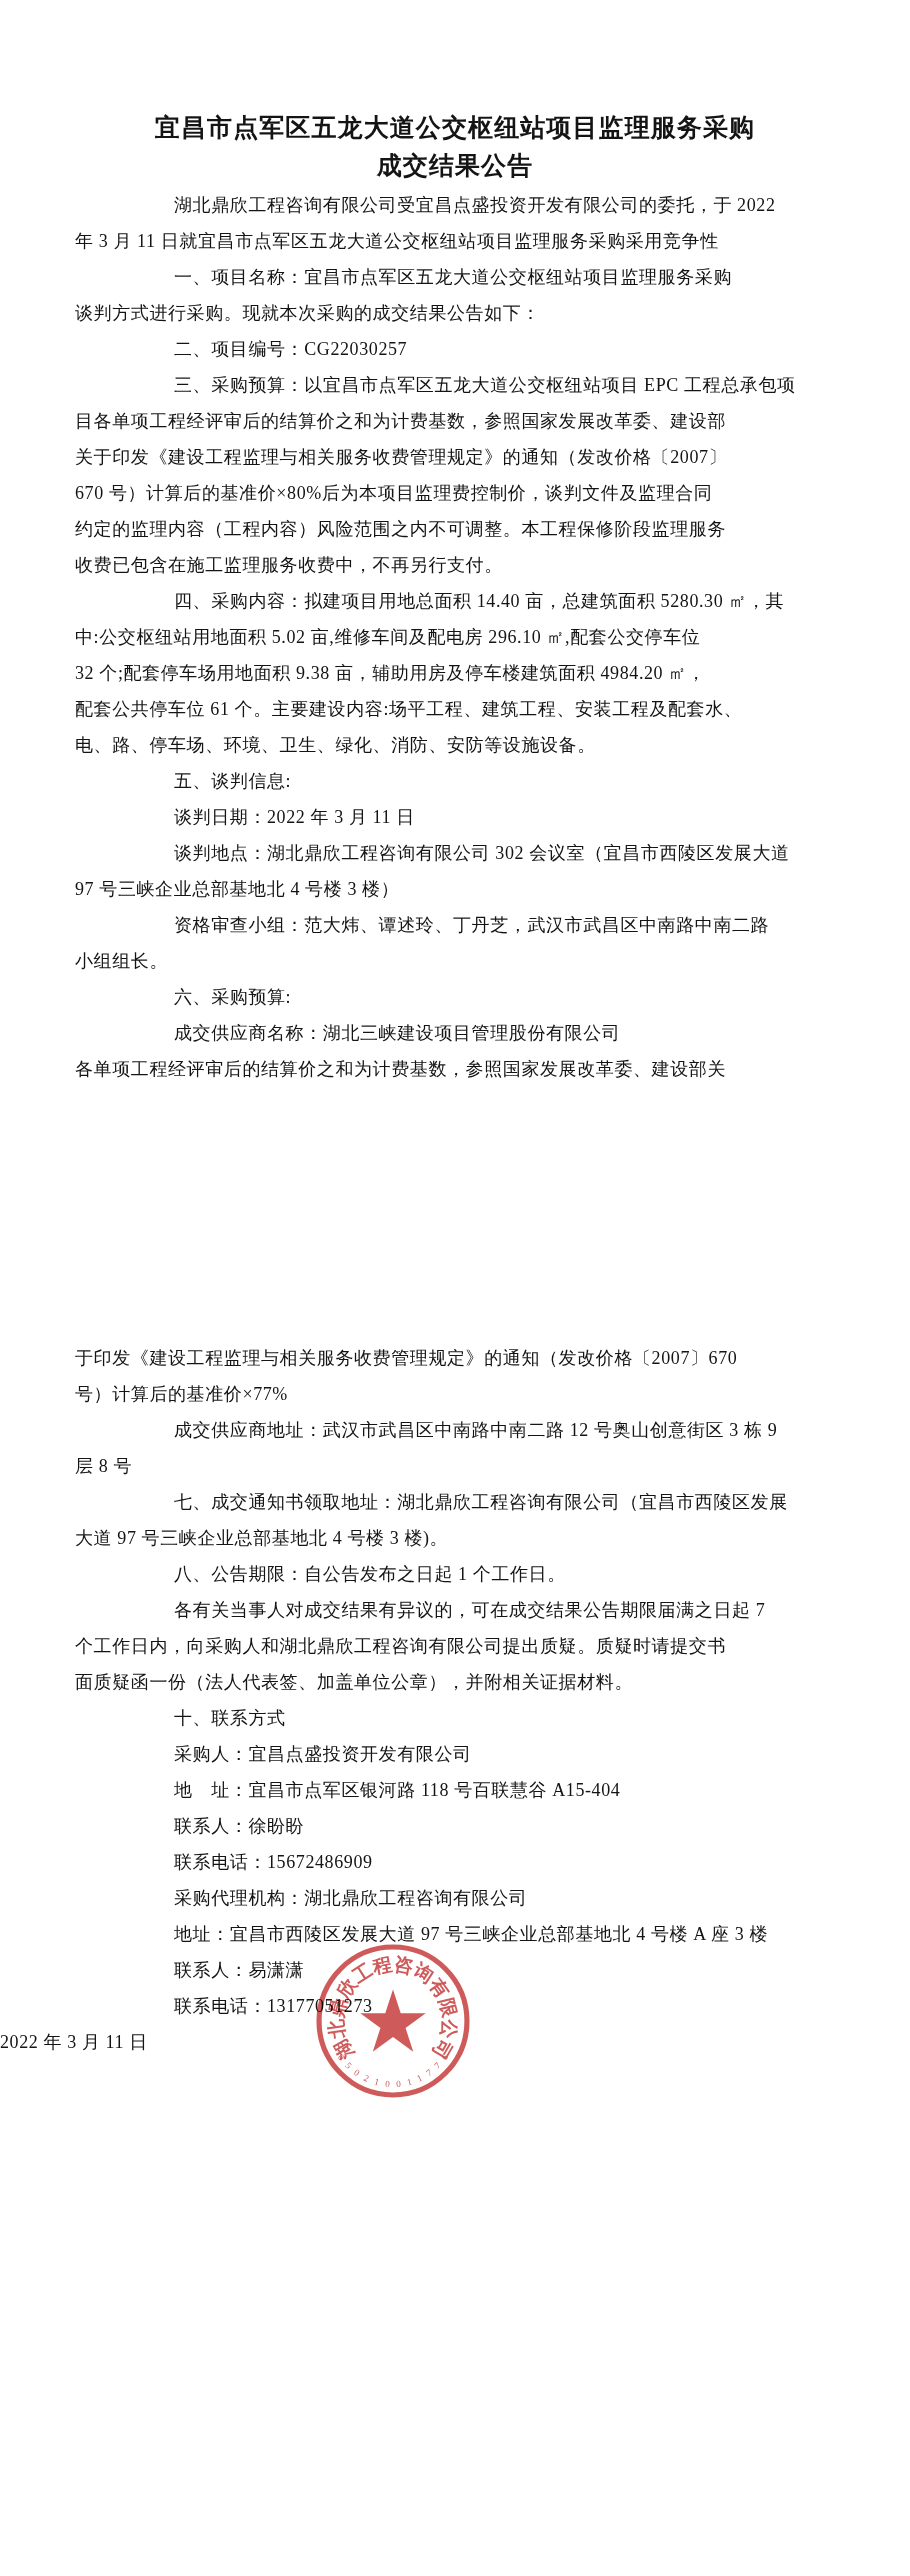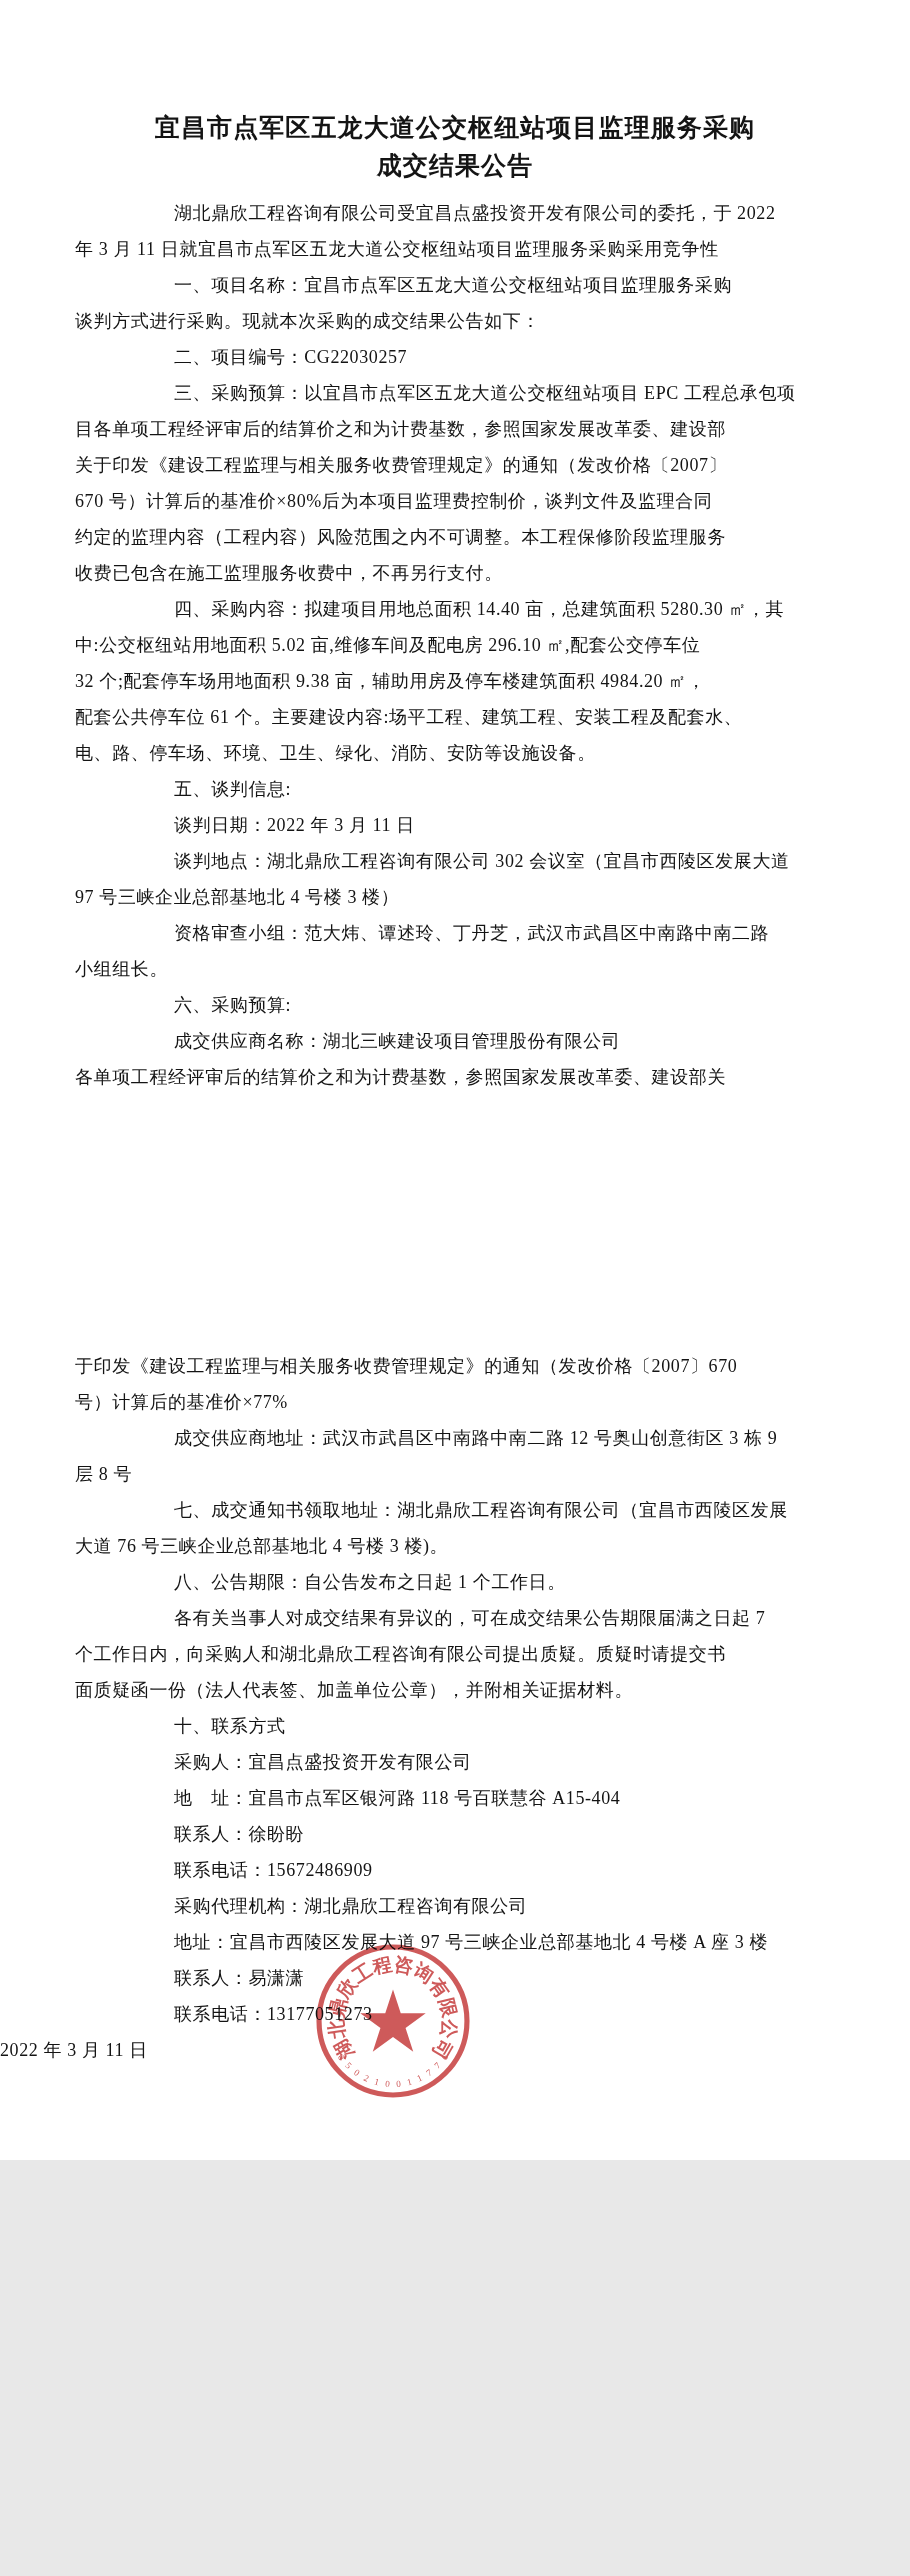--- a/index.html
+++ b/index.html
@@ -1,34 +1,34 @@
 <!DOCTYPE html>
 <html style="font-size:9.2px"><head>
 <meta charset="utf-8">
 <style>
   html,body{margin:0;padding:0;background:#e8e8e8;}
   .page{
     position:relative;
-    width:910px;height:2160px;
+    width:910px;height:2576px;
     background:#ffffff;
     margin:0 auto;
     overflow:hidden;
     font-family:"Liberation Serif","DejaVu Serif",serif;
     color:#141414;
   }
   .title-block{padding-top:109px;}
   .title-line{
     text-align:center;
     font-size:25px;
     font-weight:700;
     line-height:38px;
     letter-spacing:1.1px;
     white-space:nowrap;
   }
-  .body-block{margin-top:10px;}
+  .body-block{margin-top:2px;}
   .line{
     height:36px;line-height:36px;
     font-size:18px;
     padding-left:75px;
     white-space:nowrap;
     letter-spacing:0.6px;
   }
   .line.indent{padding-left:174px;}
   .line.right{padding-left:0;padding-right:129px;}
   .gap{height:253px;}
@@ -75,21 +75,21 @@
       <div class="line">小组组长。</div>
       <div class="line indent">六、采购预算:</div>
       <div class="line indent">成交供应商名称：湖北三峡建设项目管理股份有限公司</div>
       <div class="line">各单项工程经评审后的结算价之和为计费基数，参照国家发展改革委、建设部关</div>
       <div class="gap"></div>
       <div class="line">于印发《建设工程监理与相关服务收费管理规定》的通知（发改价格〔2007〕670</div>
       <div class="line">号）计算后的基准价×77%</div>
       <div class="line indent">成交供应商地址：武汉市武昌区中南路中南二路 12 号奥山创意街区 3 栋 9</div>
       <div class="line">层 8 号</div>
       <div class="line indent">七、成交通知书领取地址：湖北鼎欣工程咨询有限公司（宜昌市西陵区发展</div>
-      <div class="line">大道 76 号三峡企业总部基地北 4 号楼 3 楼)。</div>
+      <div class="line">大道 97 号三峡企业总部基地北 4 号楼 3 楼)。</div>
       <div class="line indent">八、公告期限：自公告发布之日起 1 个工作日。</div>
       <div class="line indent">各有关当事人对成交结果有异议的，可在成交结果公告期限届满之日起 7</div>
       <div class="line">个工作日内，向采购人和湖北鼎欣工程咨询有限公司提出质疑。质疑时请提交书</div>
       <div class="line">面质疑函一份（法人代表签、加盖单位公章），并附相关证据材料。</div>
       <div class="line indent">十、联系方式</div>
       <div class="line indent">采购人：宜昌点盛投资开发有限公司</div>
       <div class="line indent">地　址：宜昌市点军区银河路 118 号百联慧谷 A15-404</div>
       <div class="line indent">联系人：徐盼盼</div>
       <div class="line indent">联系电话：15672486909</div>
       <div class="line indent">采购代理机构：湖北鼎欣工程咨询有限公司</div>

